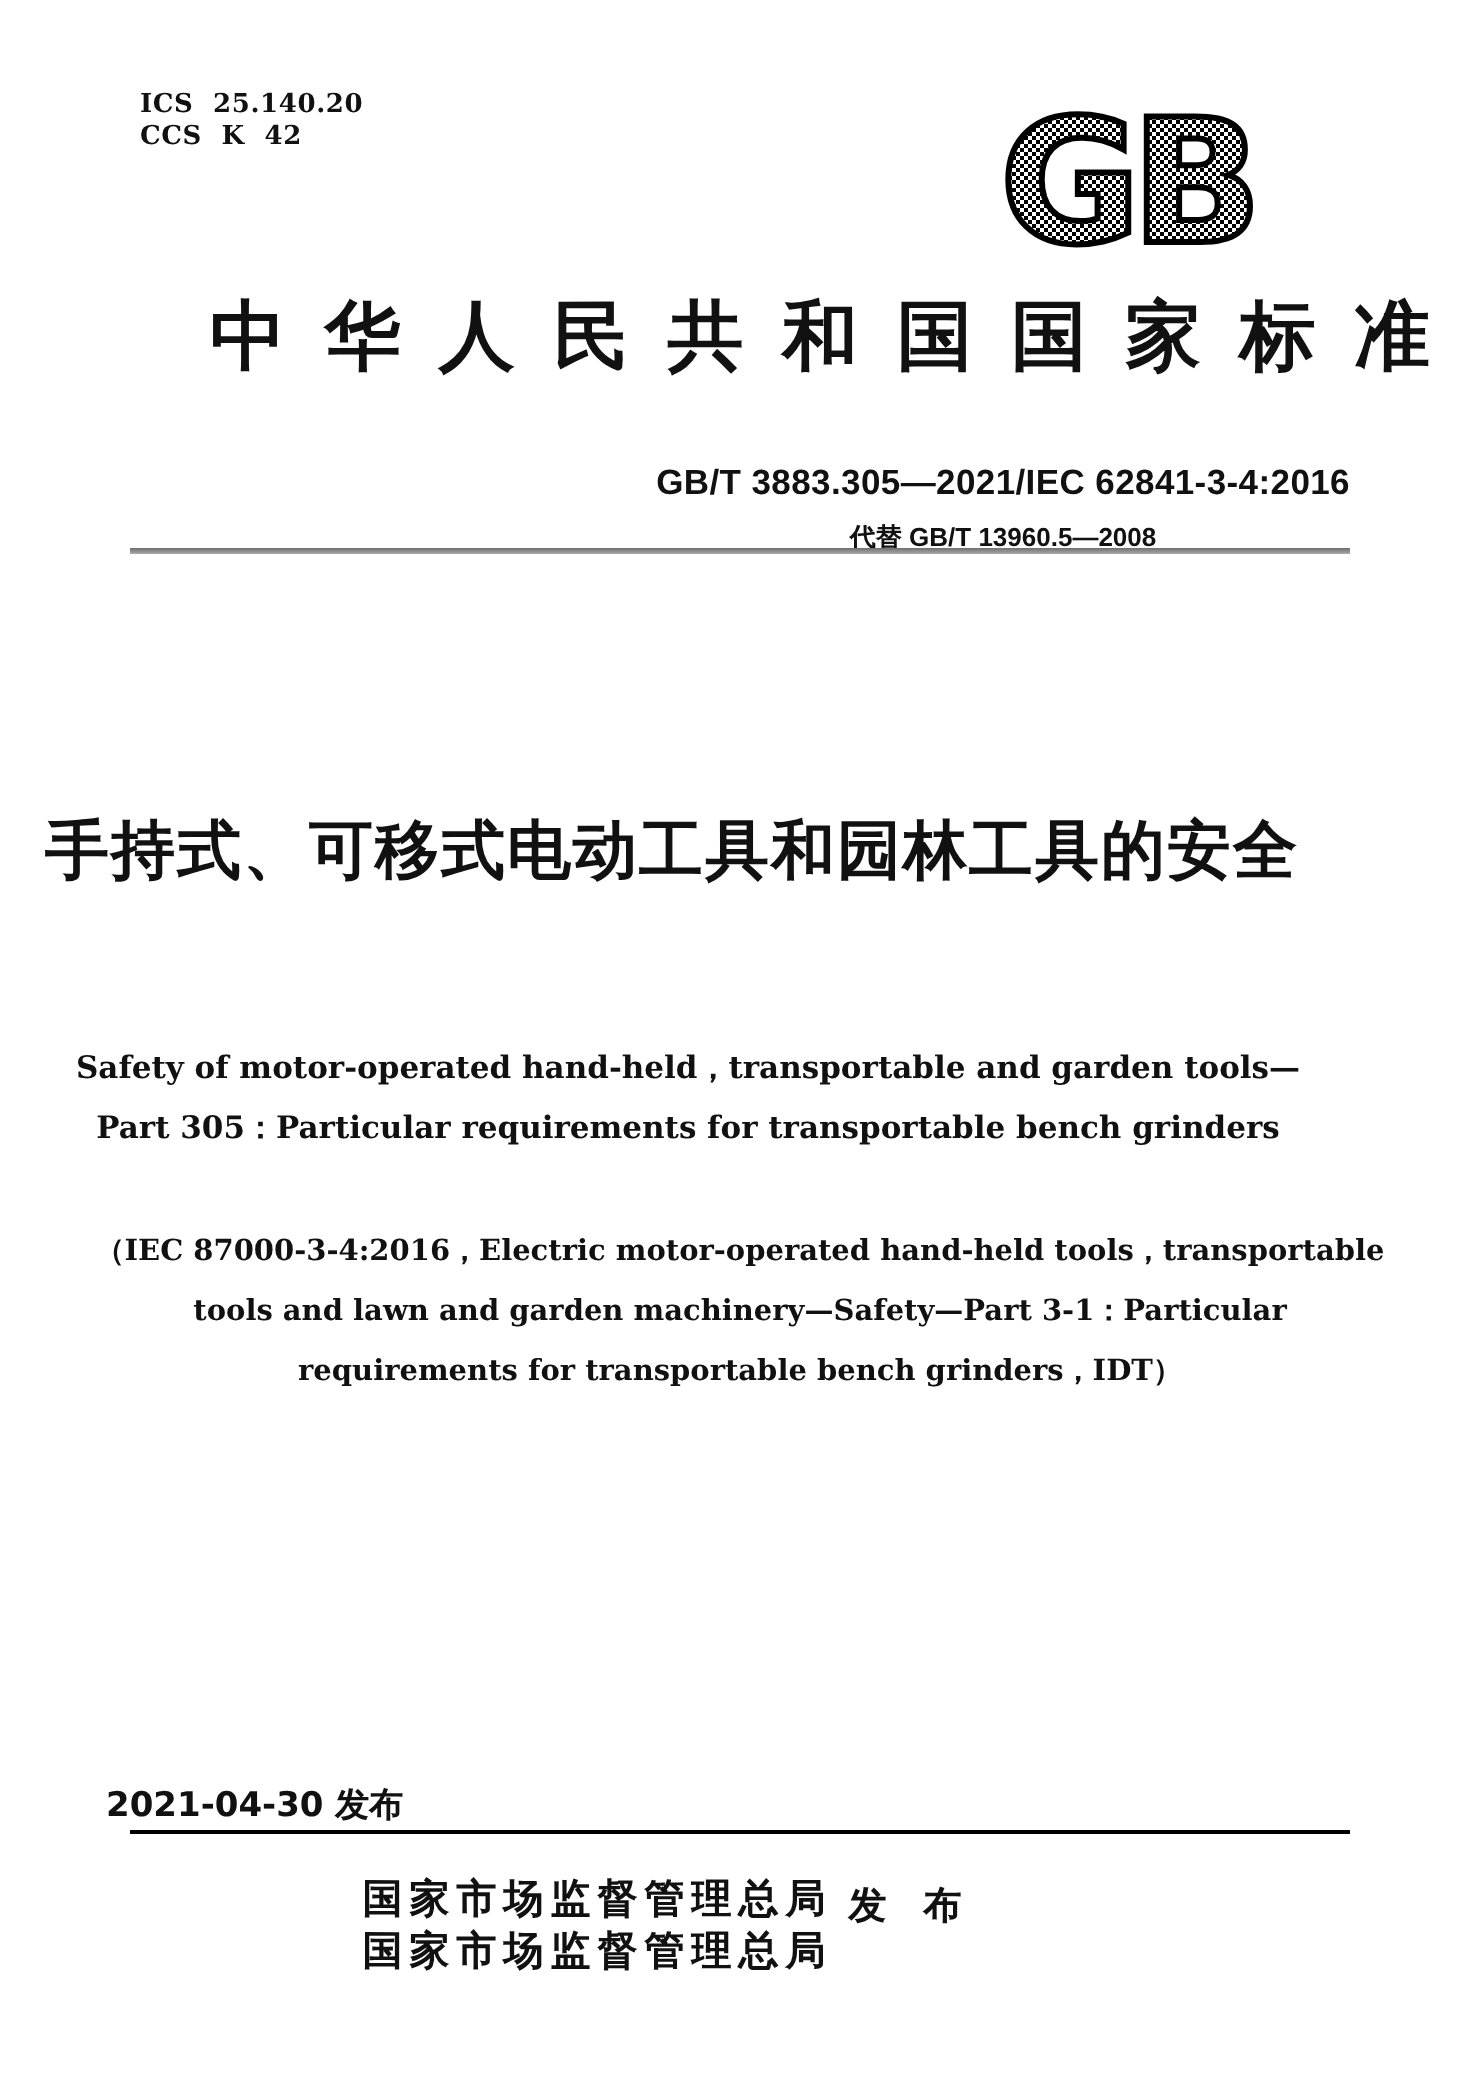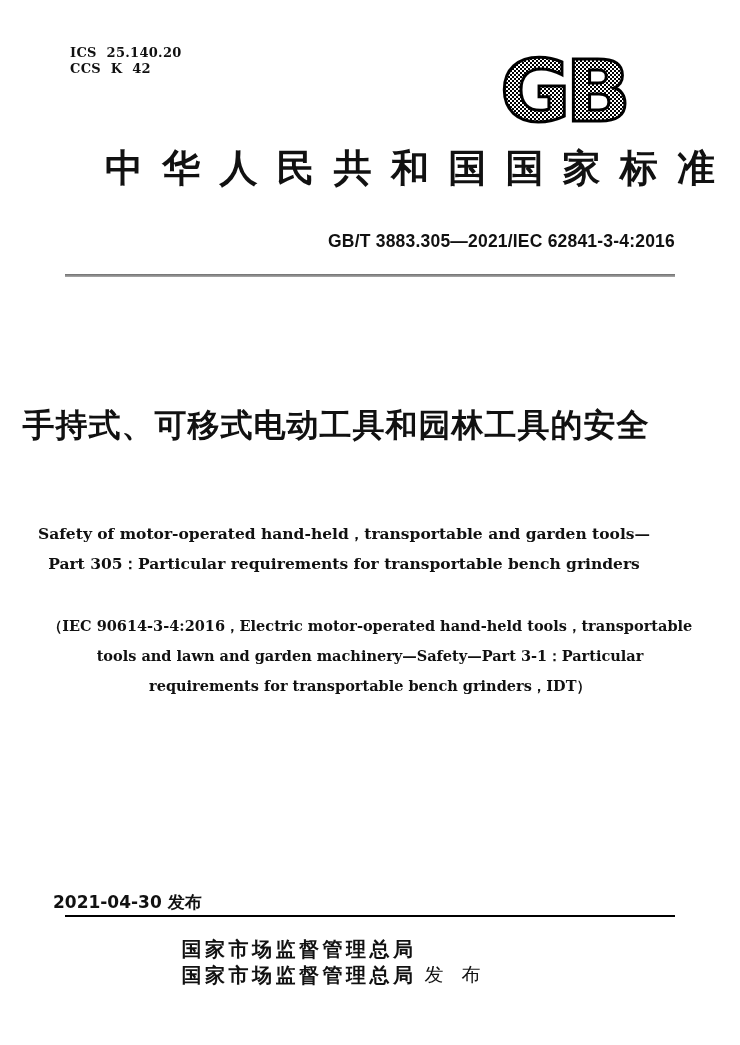--- a/index.html
+++ b/index.html
@@ -98,32 +98,32 @@
   }
 
   .rule-black {
     position: absolute; left: 65px; top: 915px;
     width: 610px; height: 2px; background: #000;
   }
 
   
   .issuer-block {
     position: absolute; left: 0; top: 936px; width: 668px;
-    display: flex; justify-content: center; align-items: flex-end;
+    display: flex; justify-content: center; align-items: flex-start;
     gap: 8px;
   }
   .issuer-names {
     font-family: "DejaVu Serif", "Liberation Serif", serif;
     font-weight: bold; font-size: 20px; line-height: 26px;
     letter-spacing: 3.5px; text-align: justify; text-align-last: justify;
     white-space: nowrap;
   }
   .publish-label {
     font-family: "DejaVu Sans", "Liberation Sans", sans-serif;
-    font-weight: normal; font-size: 19px; letter-spacing: 6px;
+    font-weight: bold; font-size: 19px; letter-spacing: 6px;
     padding-top: 4px;
   }
 </style>
 </head>
 <body>
 
 <div class="page">
 
   <div class="ics-block">
     <div>ICS 25.140.20</div>
@@ -138,35 +138,36 @@
         <rect x="2" y="2" width="2" height="2" fill="#000000"></rect>
       </pattern>
     </defs>
     <text x="77" y="67" text-anchor="middle" font-family="'DejaVu Sans', sans-serif" font-weight="bold" font-size="86" letter-spacing="-5" fill="url(#gb-halftone)" stroke="#000" stroke-width="3">GB</text>
   </svg>
 
   <div class="banner">中华人民共和国国家标准</div>
 
   <div class="std-num-block">
     <div class="std-number">GB/T 3883.305—2021/IEC 62841-3-4:2016</div>
+    <div class="replaces">代替 GB/T 13960.5—2008</div>
   </div>
 
   <div class="rule-gray"></div>
 
   <div class="title-cn">
     <div>手持式、可移式电动工具和园林工具的安全</div>
   </div>
 
   <div class="title-en">
     <div>Safety of motor-operated hand-held，transportable and garden tools—</div>
     <div>Part 305：Particular requirements for transportable bench grinders</div>
   </div>
 
   <div class="adoption">
-    <div>（IEC 90614-3-4:2016，Electric motor-operated hand-held tools，transportable</div>
+    <div>（IEC 87000-3-4:2016，Electric motor-operated hand-held tools，transportable</div>
     <div>tools and lawn and garden machinery—Safety—Part 3-1：Particular</div>
     <div>requirements for transportable bench grinders，IDT）</div>
   </div>
 
   <div class="dates-row">
     <span>2021-04-30 发布</span>
   </div>
 
   <div class="rule-black"></div>
 

